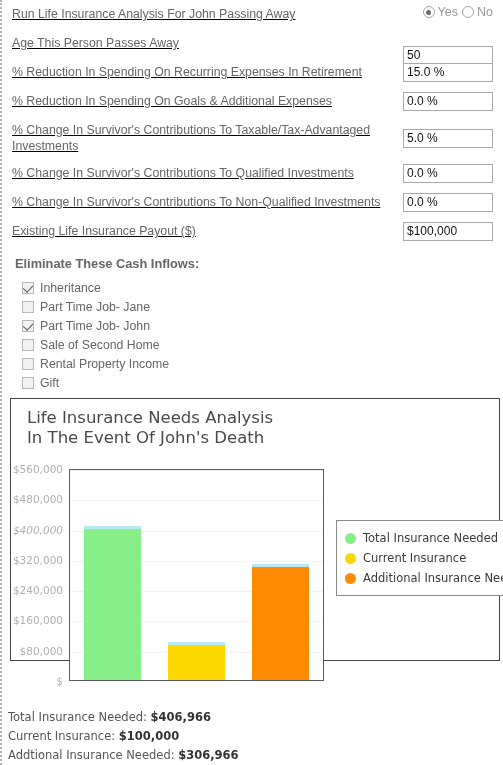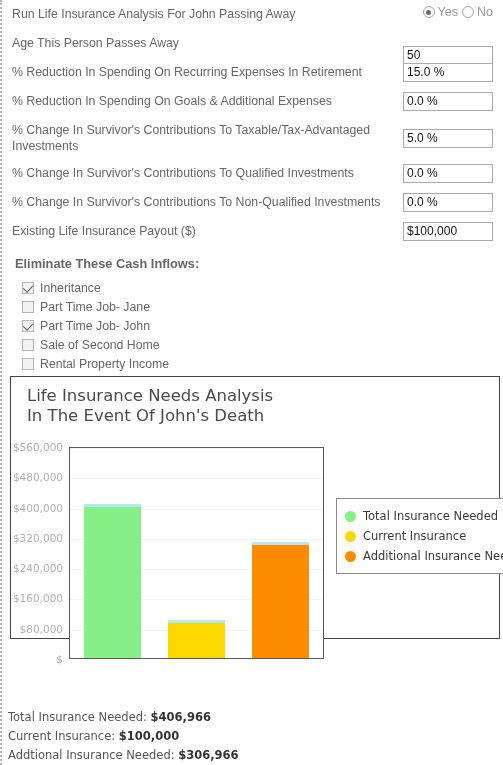--- a/index.html
+++ b/index.html
@@ -12,21 +12,21 @@
   }
   #page {
     position: relative;
     width: 503px; height: 765px;
     background: #fff;
     border-left: 2px dotted #b4b4b4;
     padding-left: 0;
   }
 
   
-  .form-area { padding: 0 5px 0 0; }
+  .form-area { padding: 0 5px 0 0; text-decoration: underline; }
   .row {
     position: relative;
     display: flex;
     align-items: flex-start;
     min-height: 29px;
     padding: 0;
   }
   .row-label {
     color: #666666;
     font-size: 12.3px;
@@ -108,21 +108,21 @@
     left: 2px; top: 0px;
     width: 5px; height: 8px;
     border: solid #555;
     border-width: 0 1.6px 1.6px 0;
     transform: rotate(42deg);
   }
 
   
   .chart-panel {
     position: absolute;
-    left: 8px; top: 376px;
+    left: 8px; top: 398px;
     width: 490px; height: 263px;
     border: 1px solid #444444;
     background: #ffffff;
   }
   .chart-title {
     position: absolute;
     left: 16px; top: 9px;
     color: #4a4a4a;
     font-family: "DejaVu Sans", sans-serif;
     font-size: 16.5px;
@@ -314,21 +314,21 @@
       <span>Gift</span>
     </div>
   </div>
 
   <div class="chart-panel">
     <div class="chart-title">Life Insurance Needs Analysis
 In The Event Of John's Death</div>
     <div class="ylabels" id="ylabels">
         <div class="ylab" style="top: 0px;">$560,000</div>
         <div class="ylab" style="top: 30.2857px;">$480,000</div>
-        <div class="ylab" style="top: 60.5714px;">$400,000</div>
+        <div class="ylab" style="top: 60.5714px; font-style: italic;">$400,000</div>
         <div class="ylab" style="top: 90.8571px;">$320,000</div>
         <div class="ylab" style="top: 121.143px;">$240,000</div>
         <div class="ylab" style="top: 151.429px;">$160,000</div>
         <div class="ylab" style="top: 181.714px;">$80,000</div>
         <div class="ylab" style="top: 212px;">$</div>
       </div>
     <div class="plot-wrap">
       <div class="plot">
         <div id="gridlines">
             <div class="gridline" style="top: 0px;"></div>

